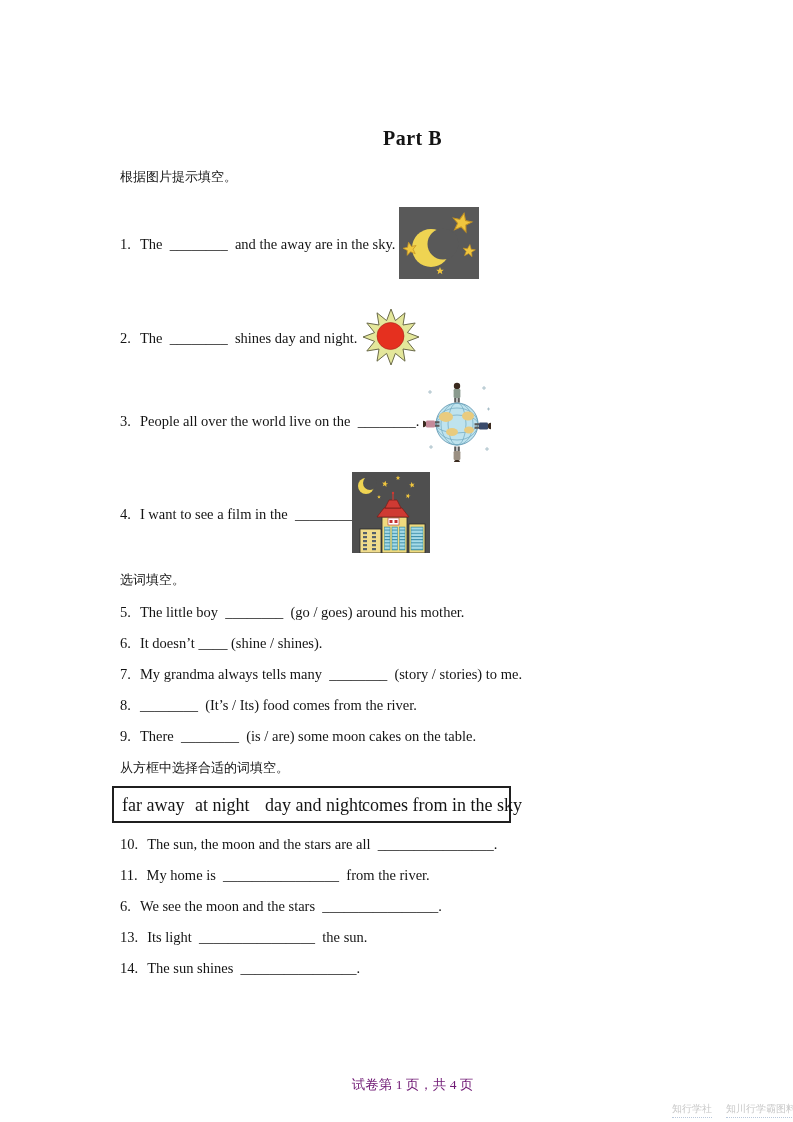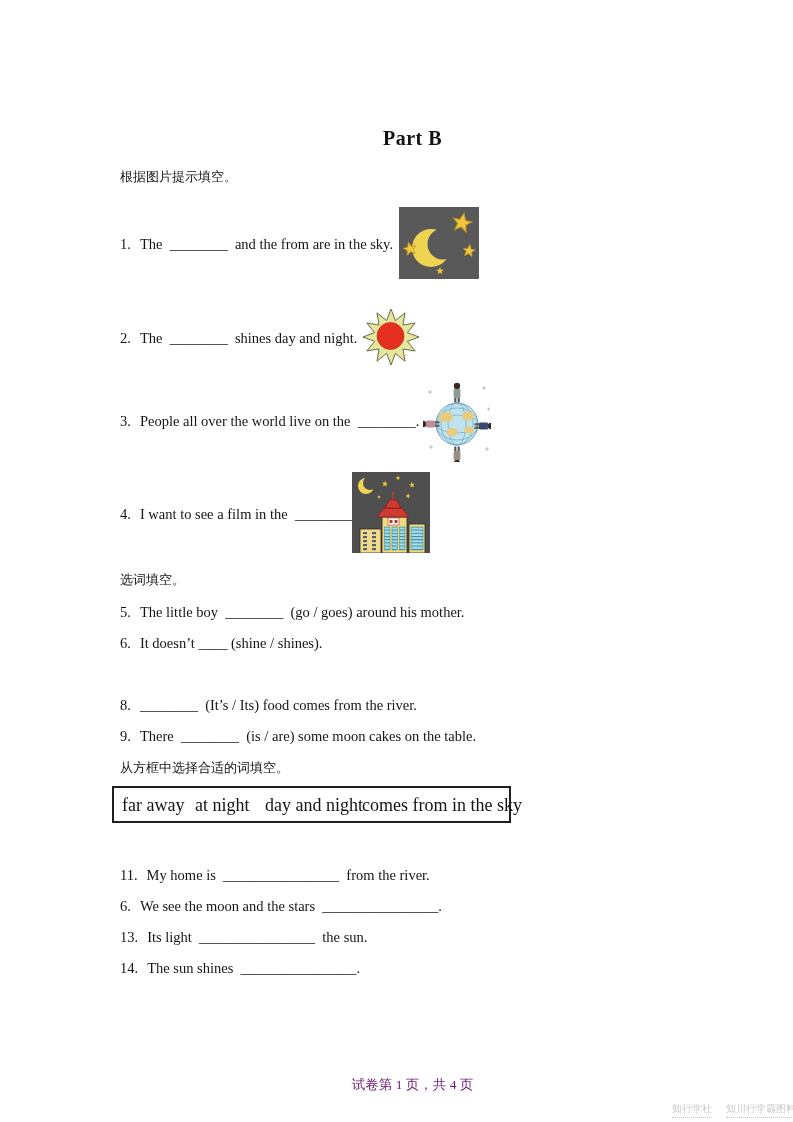--- a/index.html
+++ b/index.html
@@ -37,21 +37,21 @@
 </style>
 </head>
 <body>
 
 <div class="page">
 
   <div class="title">Part B</div>
 
   <div class="line inst" style="top:168px">根据图片提示填空。</div>
 
-  <div class="line" style="top:235px"><span class="qnum">1.</span><span>The  ________  and the from are in the sky.</span></div>
+  <div class="line" style="top:235px"><span class="qnum">1.</span><span>The  ________  and the away are in the sky.</span></div>
 
   <svg class="img" style="left:399px;top:207px" width="80" height="72" viewBox="0 0 80 72">
     <defs>
       <path id="star" d="M0,-1 L0.294,-0.309 L0.951,-0.309 L0.42,0.118 L0.588,0.809 L0,0.4 L-0.588,0.809 L-0.42,0.118 L-0.951,-0.309 L-0.294,-0.309 Z"></path>
     </defs>
     <rect width="80" height="72" fill="#595959"></rect>
     <circle cx="32" cy="41" r="19" fill="#efd452"></circle>
     <circle cx="44" cy="37" r="15.5" fill="#595959"></circle>
     <use href="#star" transform="translate(63,16) scale(10) rotate(12)" fill="#f0c63e" stroke="#c39324" stroke-width="0.1"></use>
     <use href="#star" transform="translate(11,42) scale(7) rotate(-12)" fill="#f0c63e" stroke="#c39324" stroke-width="0.1"></use>
@@ -135,33 +135,35 @@
     <circle cx="41" cy="21" r="1.2" fill="#cf3a33"></circle>
     <rect x="36" y="46" width="11" height="7" fill="#ffffff" stroke="#b03030" stroke-width="0.6"></rect>
     <rect x="37.5" y="48" width="3" height="3" fill="#c43030"></rect>
     <rect x="42.5" y="48" width="3" height="3" fill="#c43030"></rect>
   </svg>
 
   <div class="line inst" style="top:571px">选词填空。</div>
 
   <div class="line" style="top:603px"><span class="qnum">5.</span><span>The little boy  ________  (go / goes) around his mother.</span></div>
   <div class="line" style="top:634px"><span class="qnum">6.</span><span>It doesn’t ____ (shine / shines).</span></div>
+  <div class="line" style="top:665px"><span class="qnum">7.</span><span>My grandma always tells many  ________  (story / stories) to me.</span></div>
   <div class="line" style="top:696px"><span class="qnum">8.</span><span>________  (It’s / Its) food comes from the river.</span></div>
   <div class="line" style="top:727px"><span class="qnum">9.</span><span>There  ________  (is / are) some moon cakes on the table.</span></div>
 
   <div class="line inst" style="top:759px">从方框中选择合适的词填空。</div>
 
   <div class="wordbox">
     <span class="wb" style="left:8px">far away</span>
     <span class="wb" style="left:81px">at night</span>
     <span class="wb" style="left:151px">day and night</span>
     <span class="wb" style="left:248px">comes from</span>
     <span class="wb" style="left:338px">in the sky</span>
   </div>
 
+  <div class="line" style="top:835px"><span class="qnum">10.</span><span>The sun, the moon and the stars are all  ________________.</span></div>
   <div class="line" style="top:866px"><span class="qnum">11.</span><span>My home is  ________________  from the river.</span></div>
   <div class="line" style="top:897px"><span class="qnum">6.</span><span>We see the moon and the stars  ________________.</span></div>
   <div class="line" style="top:928px"><span class="qnum">13.</span><span>Its light  ________________  the sun.</span></div>
   <div class="line" style="top:959px"><span class="qnum">14.</span><span>The sun shines  ________________.</span></div>
 
   <div class="footer">试卷第 1 页，共 4 页</div>
 
   <div class="wm">
     <span class="u">知行学社</span>
     <span class="u">知川行学霸图料</span>

